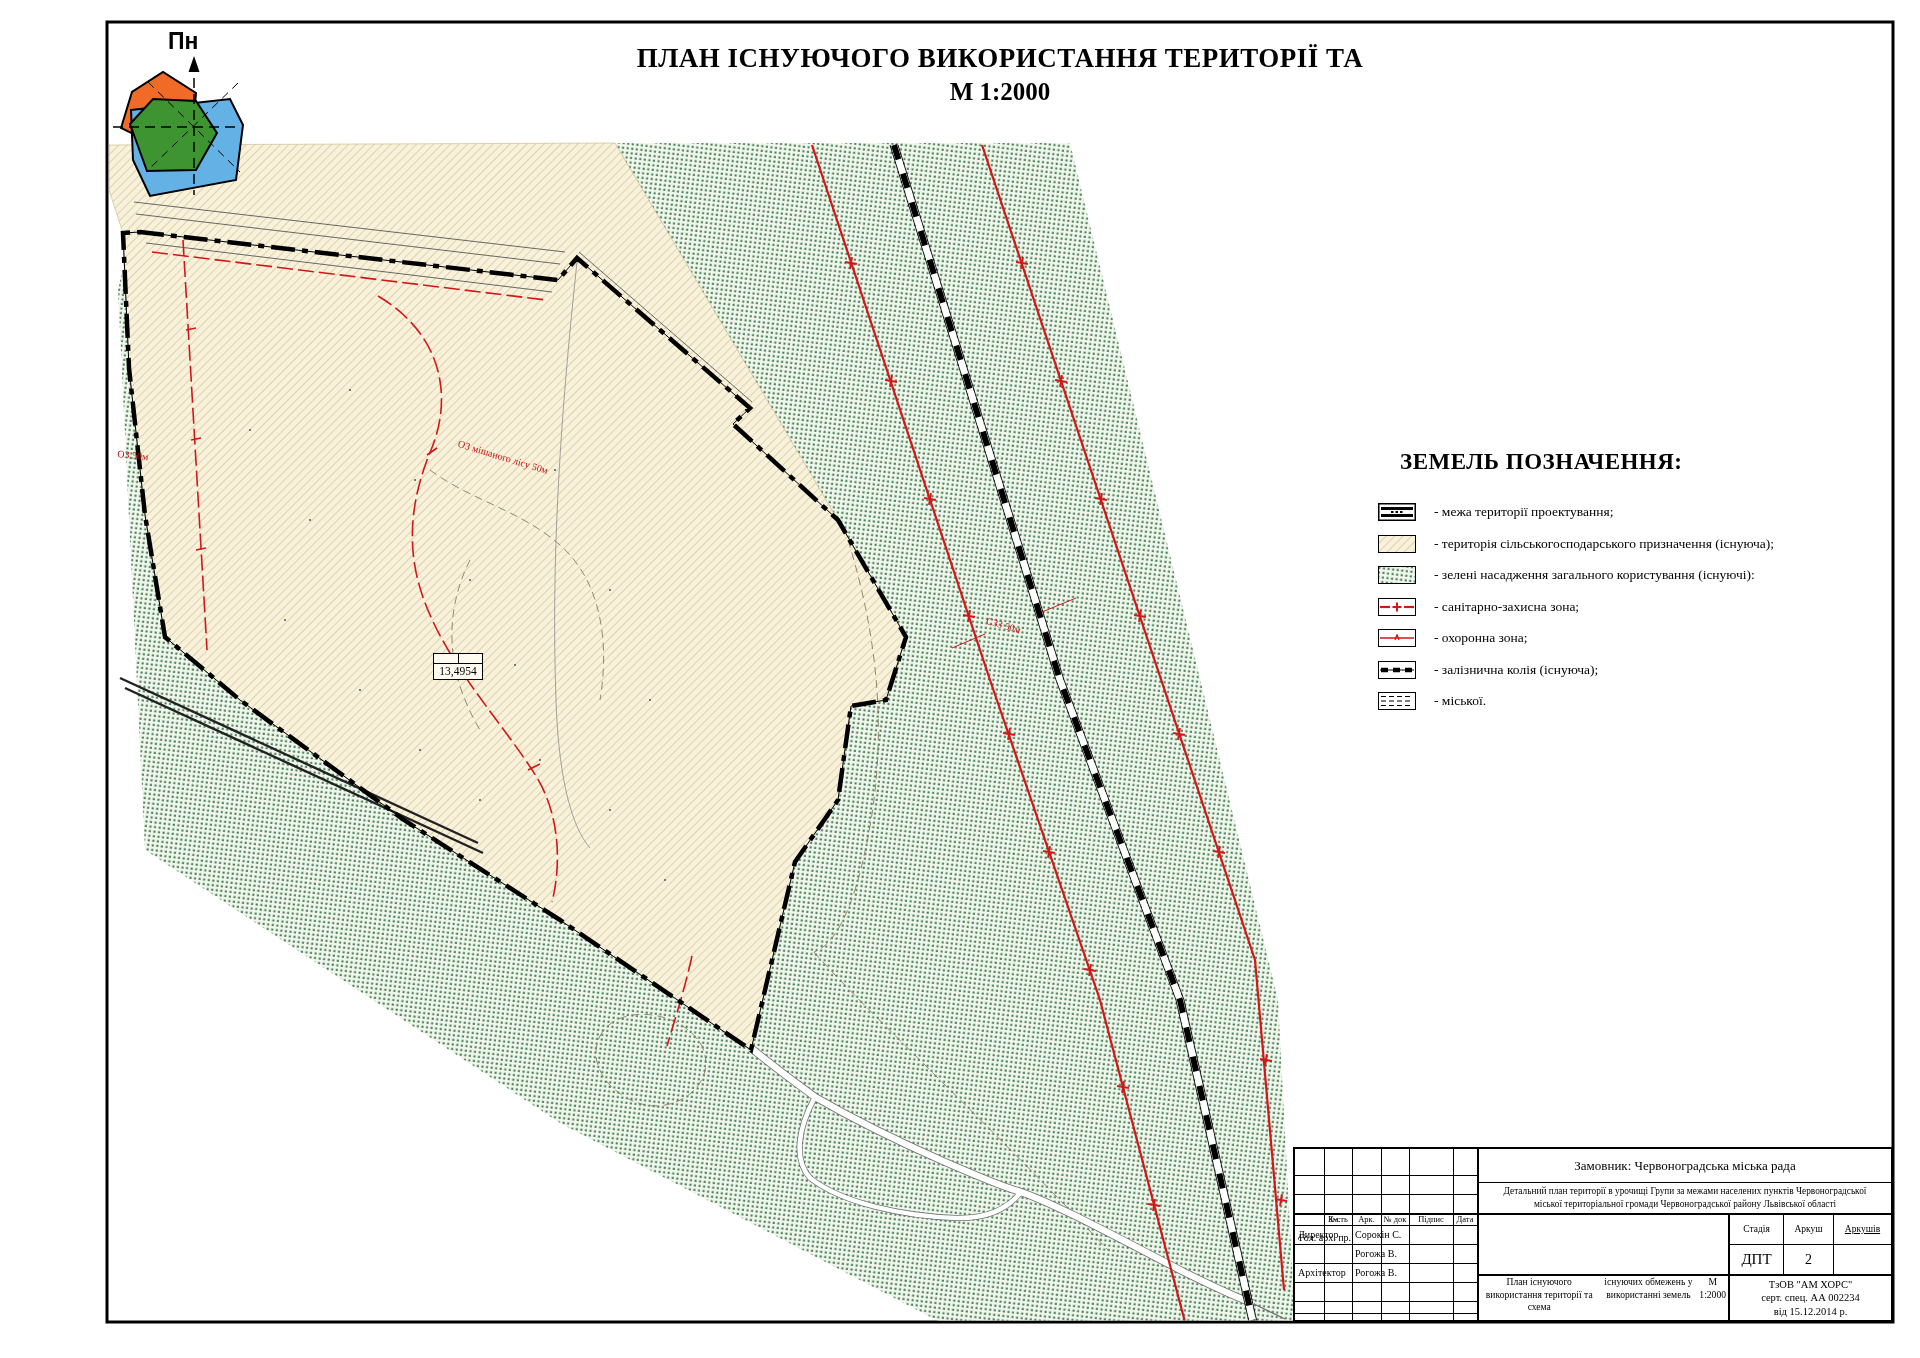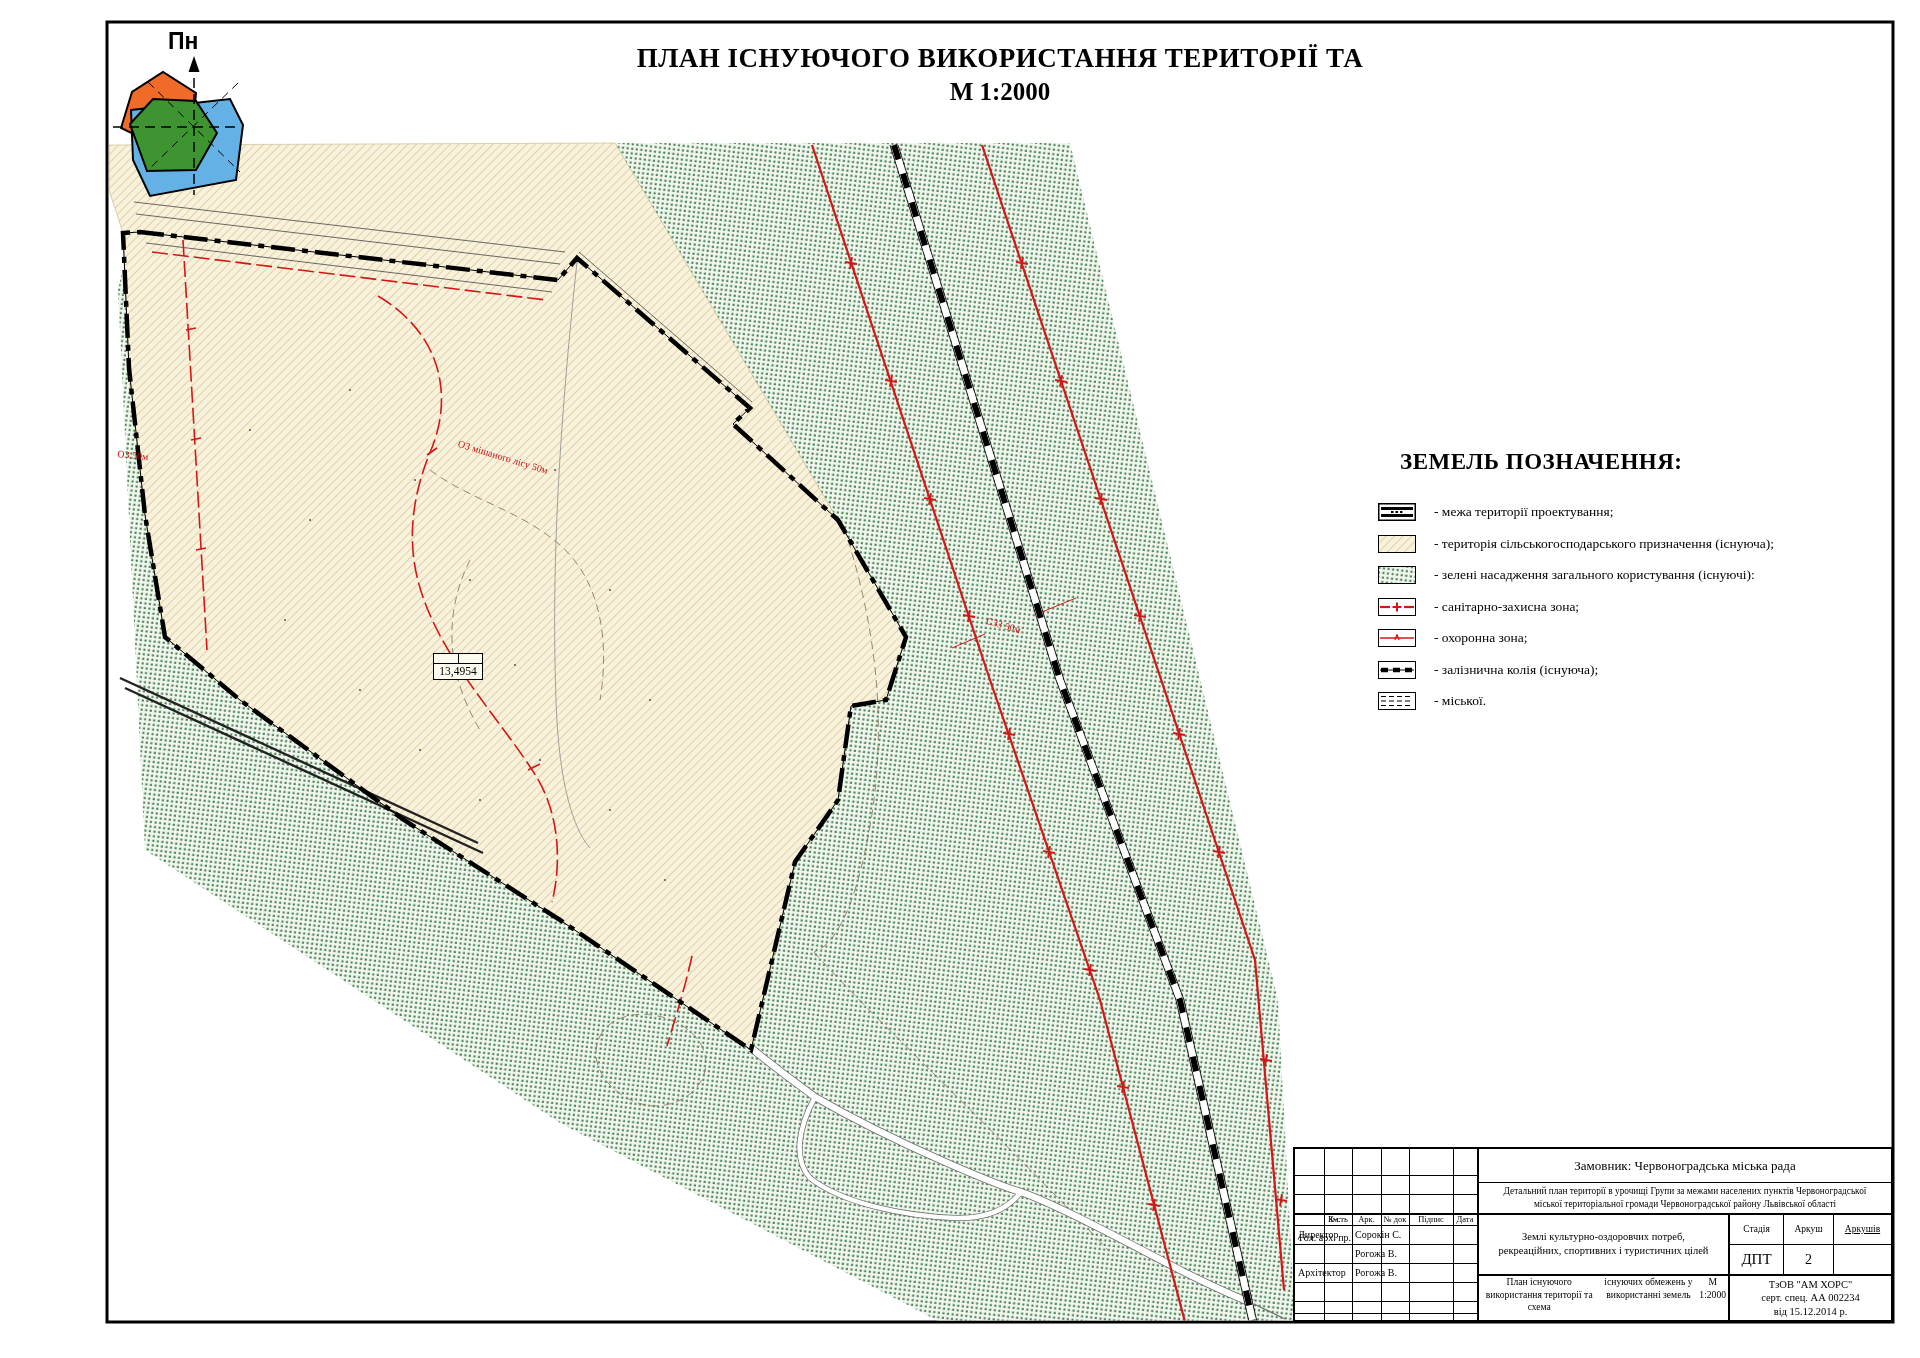--- a/index.html
+++ b/index.html
@@ -320,24 +320,20 @@
     <div class="cell sig" style="left:3px;top:114px;width:54px;height:19px;">Архітектор</div>
     <div class="cell sig" style="left:60px;top:114px;width:54px;height:19px;">Рогожа В.</div>
 
     <div class="cell cust" style="left:184px;top:0;width:412px;height:33px;">Замовник: Червоноградська міська рада</div>
 
     <div class="cell proj" style="left:188px;top:36px;width:404px;height:28px;">
       <div>Детальний план території в урочищі Групи за межами населених пунктів Червоноградської</div>
       <div>міської територіальної громади Червоноградської району Львівської області</div>
     </div>
 
-    <div class="cell land" style="left:186px;top:66px;width:245px;height:58px;">
-      <div>Землі культурно-оздоровчих потреб,</div>
-      <div>рекреаційних, спортивних і туристичних цілей</div>
-    </div>
 
     <div class="cell sht" style="left:186px;top:127px;width:245px;height:44px;">
       <div>План існуючого використання території та схема</div>
       <div>існуючих обмежень у використанні земель</div>
       <div>М 1:2000</div>
     </div>
 
     <div class="cell colh" style="left:435px;top:64px;width:53px;height:31px;">Стадія</div>
     <div class="cell colh" style="left:489px;top:64px;width:49px;height:31px;">Аркуш</div>
     <div class="cell colh" style="left:539px;top:64px;width:57px;height:31px;text-decoration:underline;">Аркушів</div>

